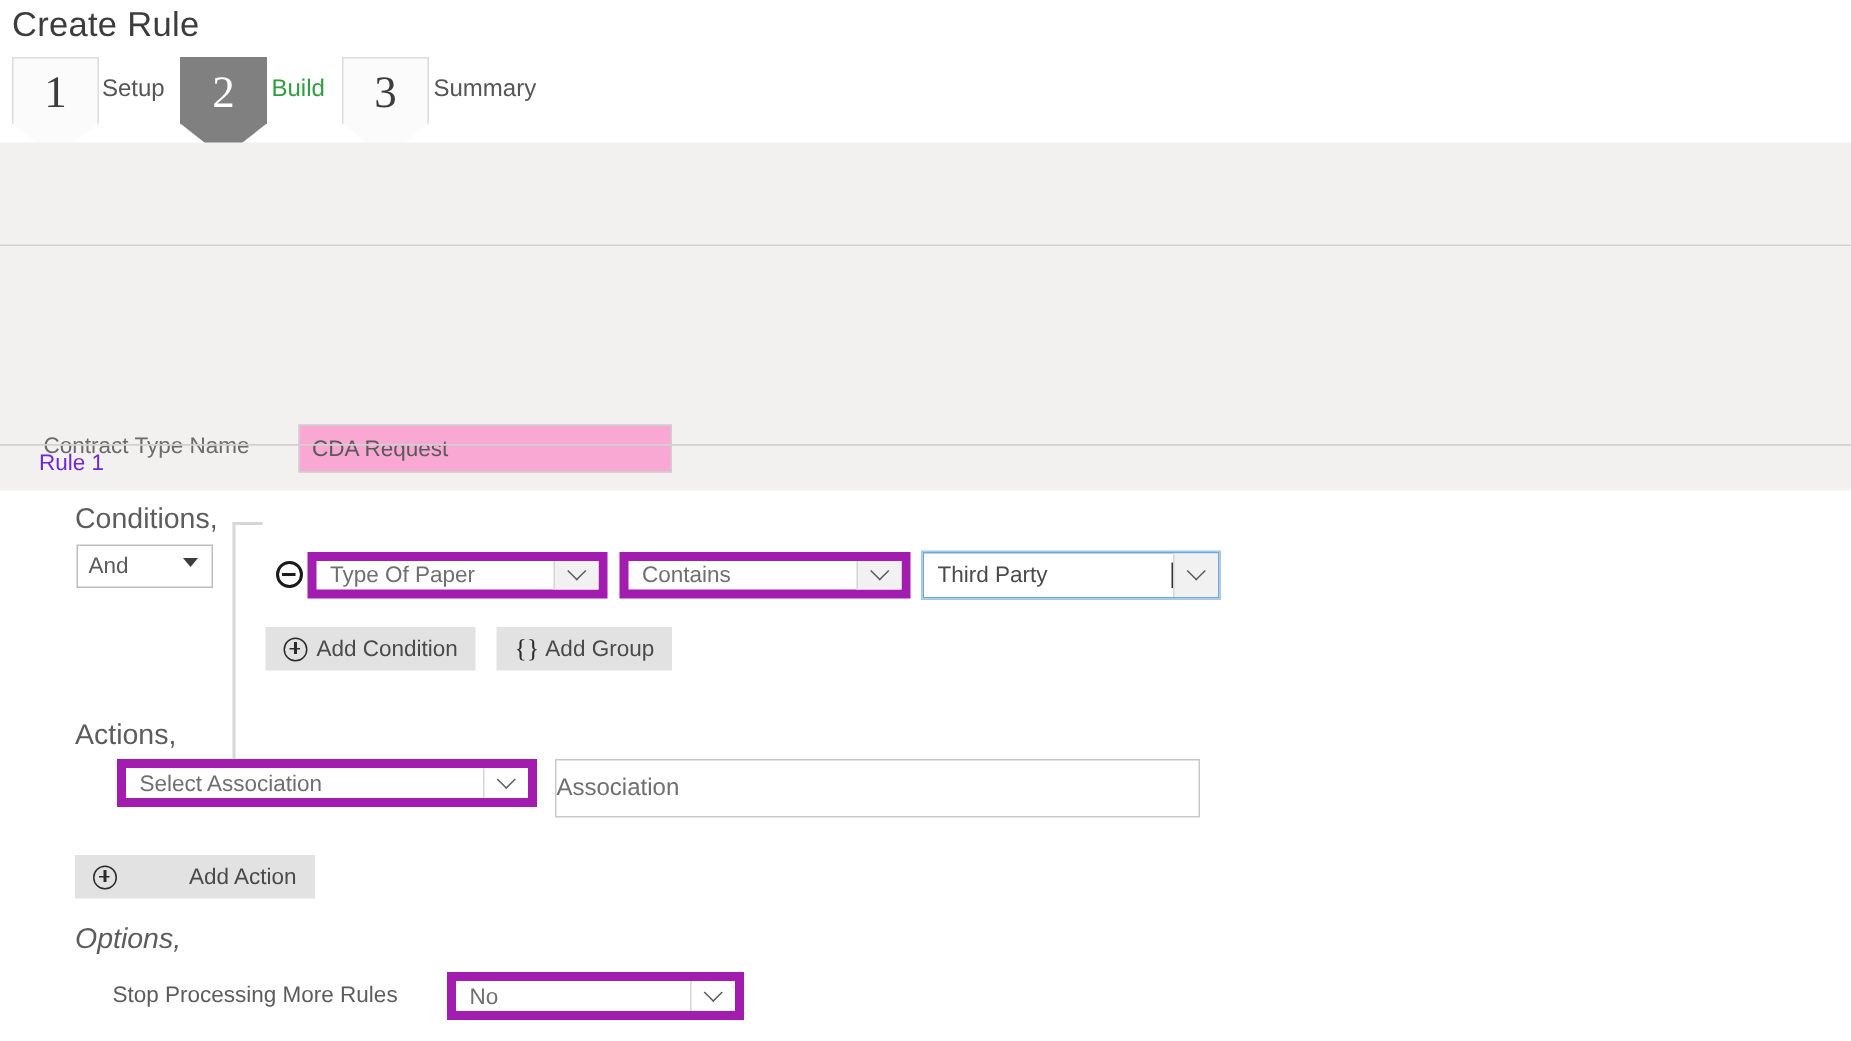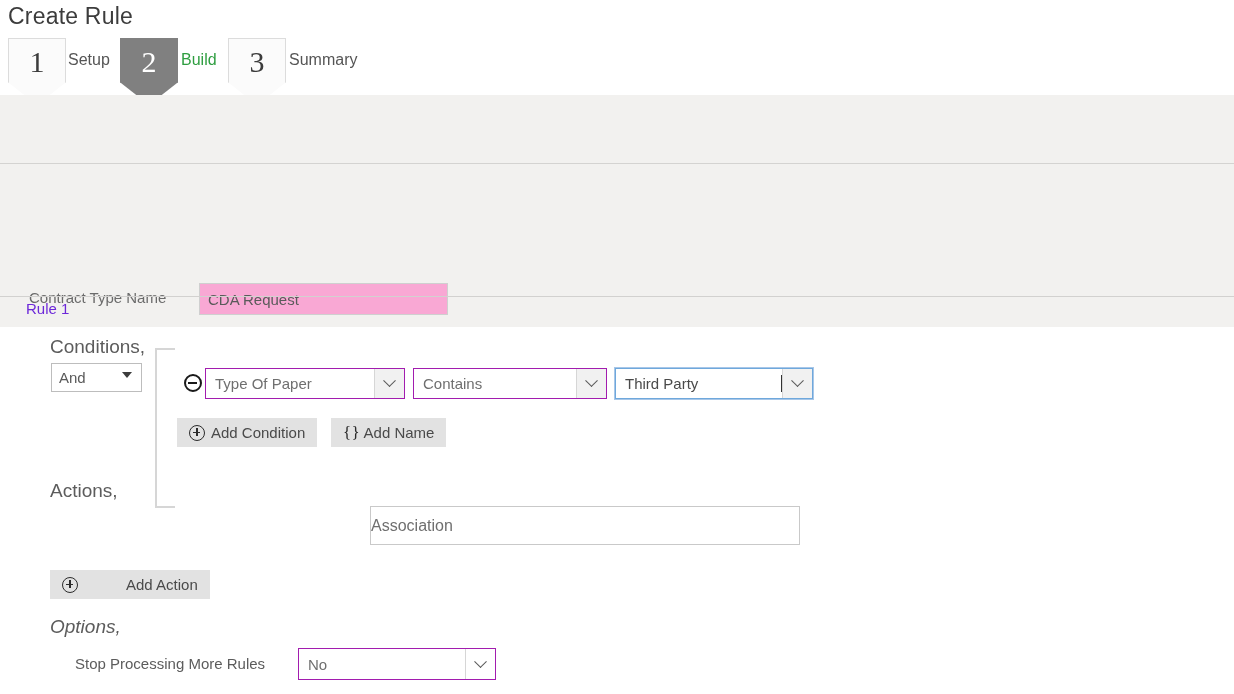--- a/index.html
+++ b/index.html
@@ -231,21 +231,21 @@
     content: "";
     position: absolute;
     left: 2px; top: 5.5px;
     width: 9px; height: 2.5px;
     background: #1a1a1a;
   }
 
   .field {
     position: absolute;
     height: 31px;
-    border: 1px solid #a21caf;
+    border: 6px solid #a21caf;
     background: #ffffff;
     display: flex;
     align-items: center;
   }
   .field .txt {
     flex: 1;
     font-size: 15px;
     color: #6f6f6f;
     padding-left: 9px;
     white-space: nowrap;
@@ -447,25 +447,31 @@
       </div>
     </div>
 
     <button class="btn-gray" id="btn-add-condition">
       <span class="plus-icon"></span>
       <span>Add Condition</span>
     </button>
 
     <button class="btn-gray" id="btn-add-group">
       <span class="braces-icon">{&nbsp;}</span>
-      <span>Add Name</span>
+      <span>Add Group</span>
     </button>
 
     <div class="section-label" id="lbl-actions">Actions,</div>
 
+    <div class="field plain" id="fld-association-select">
+      <span class="txt">Select Association</span>
+      <span class="dd">
+        <i class="chev"></i>
+      </span>
+    </div>
 
     <div id="fld-association-text">
       <span class="txt">Association</span>
     </div>
 
     <button class="btn-gray" id="btn-add-action">
       <span class="plus-icon"></span>
       <span>Add Action</span>
     </button>
 

